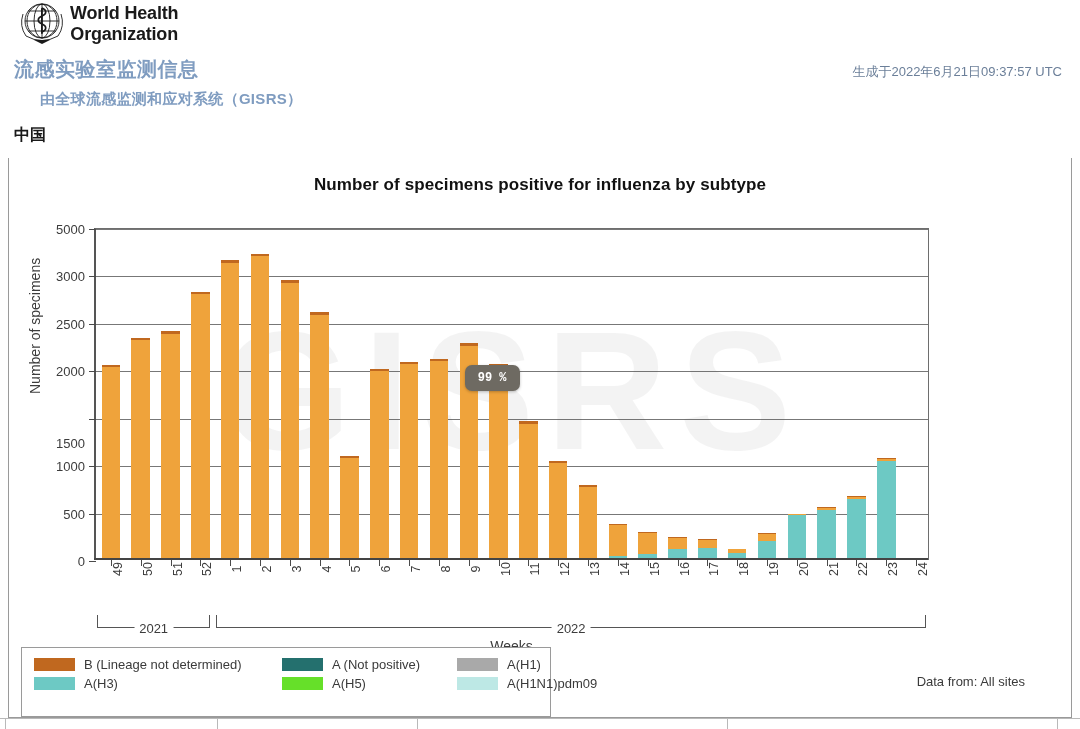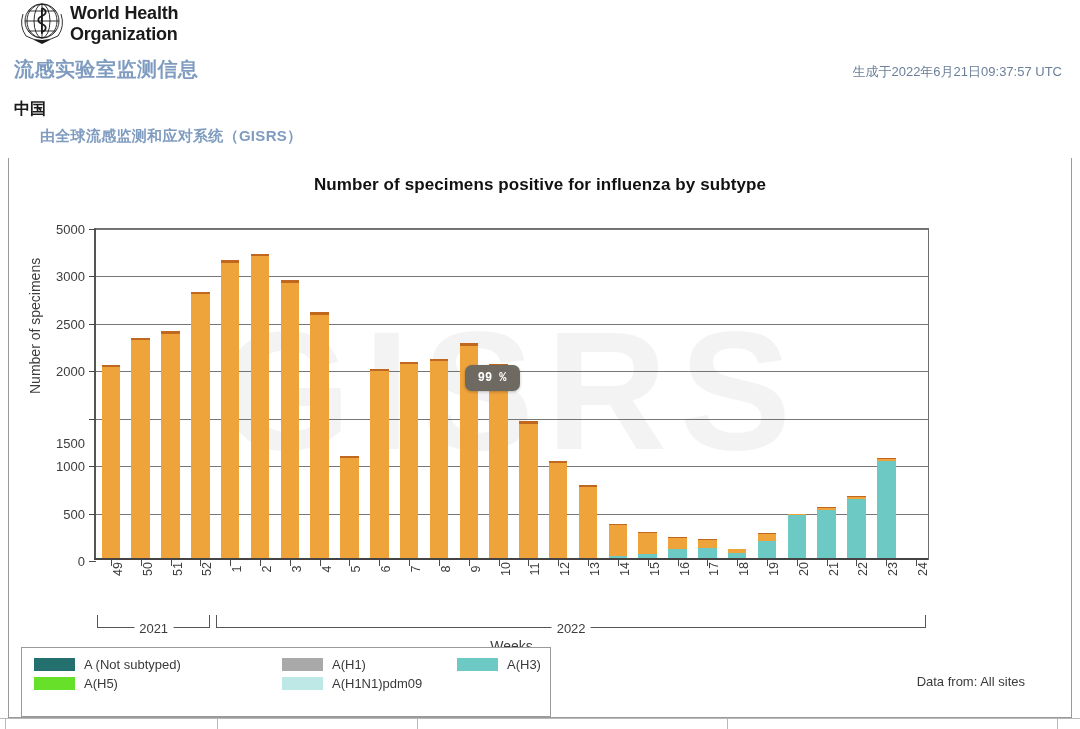--- a/index.html
+++ b/index.html
@@ -12,20 +12,21 @@
     overflow: hidden;
     position: relative;
   }
 
   
   #header { position: relative; padding: 0 0 0 0; }
 
   #who-logo-row {
     display: flex; align-items: flex-start;
     padding: 2px 0 0 14px;
+    text-align: center;
   }
   #who-emblem { width: 56px; height: 46px; flex: 0 0 56px; position: relative; top: -2px; }
   #who-wordmark {
     font-family: "Liberation Sans", "DejaVu Sans", sans-serif;
     font-weight: bold; font-size: 18px; line-height: 21px;
     color: #1a1a1a; letter-spacing: -0.2px; padding-top: 1px;
   }
 
   #title-row {
     display: flex; align-items: baseline; justify-content: space-between;
@@ -251,22 +252,22 @@
       <div>World Health</div>
       <div>Organization</div>
     </span>
   </div>
 
   <div id="title-row">
     <div id="main-title">流感实验室监测信息</div>
     <div id="generated-stamp">生成于2022年6月21日09:37:57 UTC</div>
   </div>
 
+  <div id="subtitle">由全球流感监测和应对系统（GISRS）</div>
   <div id="country">中国</div>
-  <div id="subtitle">由全球流感监测和应对系统（GISRS）</div>
 </div>
 
 <div id="chart-panel">
 
   <div id="chart-title">Number of specimens positive for influenza by subtype</div>
 
   <div id="ylabel">Number of specimens</div>
 
   <div class="plot-area" id="plot-area">
     <div id="watermark">
@@ -497,22 +498,26 @@
         <div class="bline"></div>
         <div class="ylbl">2022</div>
       </div>
     </div>
 
   <div id="xlabel">Weeks</div>
 
   <div id="legend">
     <div id="legend-grid">
         <div class="legend-item">
+          <span class="legend-swatch" style="background: rgb(192, 104, 31);"></span>
+          <span class="legend-label">B (Lineage not determined)</span>
+        </div>
+        <div class="legend-item">
           <span class="legend-swatch" style="background: rgb(36, 112, 110);"></span>
-          <span class="legend-label">A (Not subtyped)</span>
+          <span class="legend-label">A (Not positive)</span>
         </div>
         <div class="legend-item">
           <span class="legend-swatch" style="background: rgb(169, 169, 169);"></span>
           <span class="legend-label">A(H1)</span>
         </div>
         <div class="legend-item">
           <span class="legend-swatch" style="background: rgb(109, 201, 196);"></span>
           <span class="legend-label">A(H3)</span>
         </div>
         <div class="legend-item">

